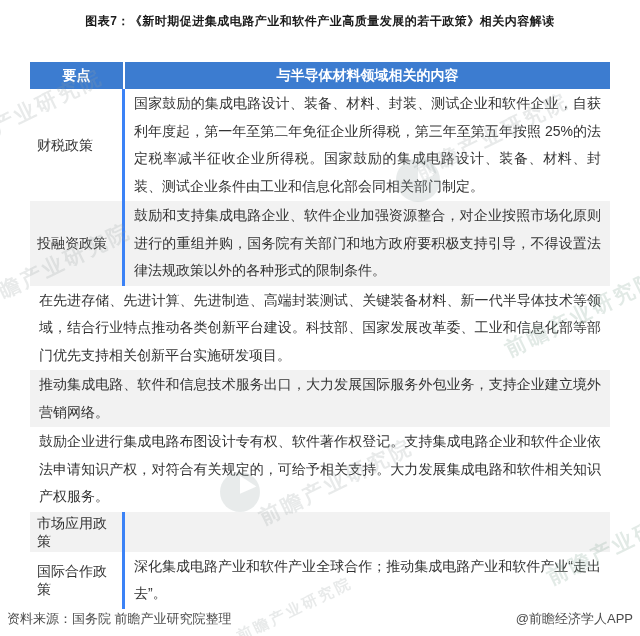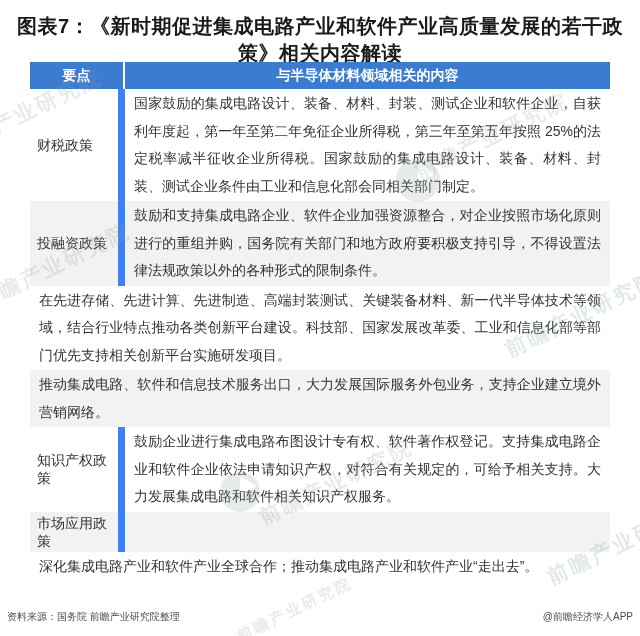--- a/index.html
+++ b/index.html
@@ -10,21 +10,21 @@
   }
   .page {
     position: relative;
     width: 640px; height: 636px;
     background: #ffffff;
     overflow: hidden;
   }
   .chart-title {
     padding-top: 13px;
     text-align: center;
-    font-size: 20px;
+    font-size: 12px;
     font-weight: bold;
     color: #1a1a1a;
     letter-spacing: 0.5px;
   }
   .policy-table {
     position: absolute;
     left: 30px; top: 62px;
     width: 580px;
     font-size: 14px;
   }
@@ -46,36 +46,36 @@
     display: flex;
     color: #333333;
     background: #ffffff;
   }
   .trow.alt { background: var(--row-alt-bg, #f2f2f2); }
   .td-point {
     width: 95px;
     display: flex;
     align-items: center;
     padding: 2px 4px 2px 7px;
-    border-right: 7px solid #3b82f6;
+    border-right: 3px solid #3b82f6;
     line-height: 18px;
   }
   .td-content {
     flex: 1;
     padding: 1px 9px;
     line-height: 27.5px;
     text-align: justify;
   }
   .footer {
     position: absolute;
     left: 7px; right: 7px;
     top: 610px;
     display: flex;
     justify-content: space-between;
-    font-size: 10px;
+    font-size: 13px;
     color: #4c4c4c;
   }
   
   .wm-layer {
     position: absolute; inset: 0;
     pointer-events: none;
     z-index: 5;
   }
   .wm-text {
     position: absolute;
@@ -113,27 +113,27 @@
       <div class="td-point">投融资政策</div>
       <div class="td-content">鼓励和支持集成电路企业、软件企业加强资源整合，对企业按照市场化原则进行的重组并购，国务院有关部门和地方政府要积极支持引导，不得设置法律法规政策以外的各种形式的限制条件。</div>
     </div>
     <div class="trow">
       <div class="td-content">在先进存储、先进计算、先进制造、高端封装测试、关键装备材料、新一代半导体技术等领域，结合行业特点推动各类创新平台建设。科技部、国家发展改革委、工业和信息化部等部门优先支持相关创新平台实施研发项目。</div>
     </div>
     <div class="trow alt">
       <div class="td-content">推动集成电路、软件和信息技术服务出口，大力发展国际服务外包业务，支持企业建立境外营销网络。</div>
     </div>
     <div class="trow">
-      <div class="td-point">知识产权政策</div>
       <div class="td-content">鼓励企业进行集成电路布图设计专有权、软件著作权登记。支持集成电路企业和软件企业依法申请知识产权，对符合有关规定的，可给予相关支持。大力发展集成电路和软件相关知识产权服务。</div>
     </div>
     <div class="trow alt">
       <div class="td-point">市场应用政策</div>
     </div>
     <div class="trow">
+      <div class="td-point">国际合作政策</div>
       <div class="td-content">深化集成电路产业和软件产业全球合作；推动集成电路产业和软件产业“走出去”。</div>
     </div>
   </div>
 
   <div class="footer">
     <span>资料来源：国务院 前瞻产业研究院整理</span>
     <span>@前瞻经济学人APP</span>
   </div>
 
   <div class="wm-layer">

